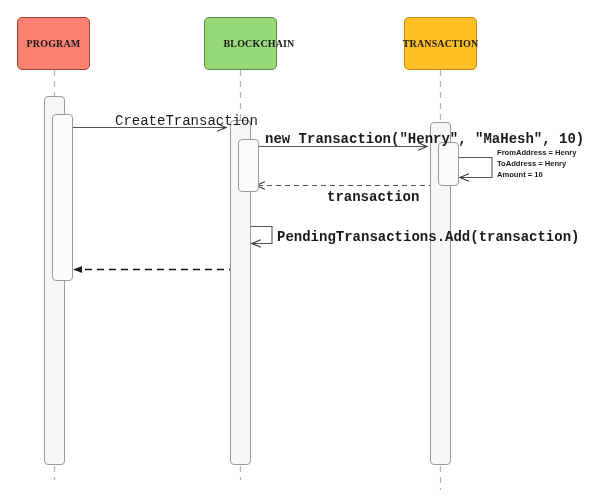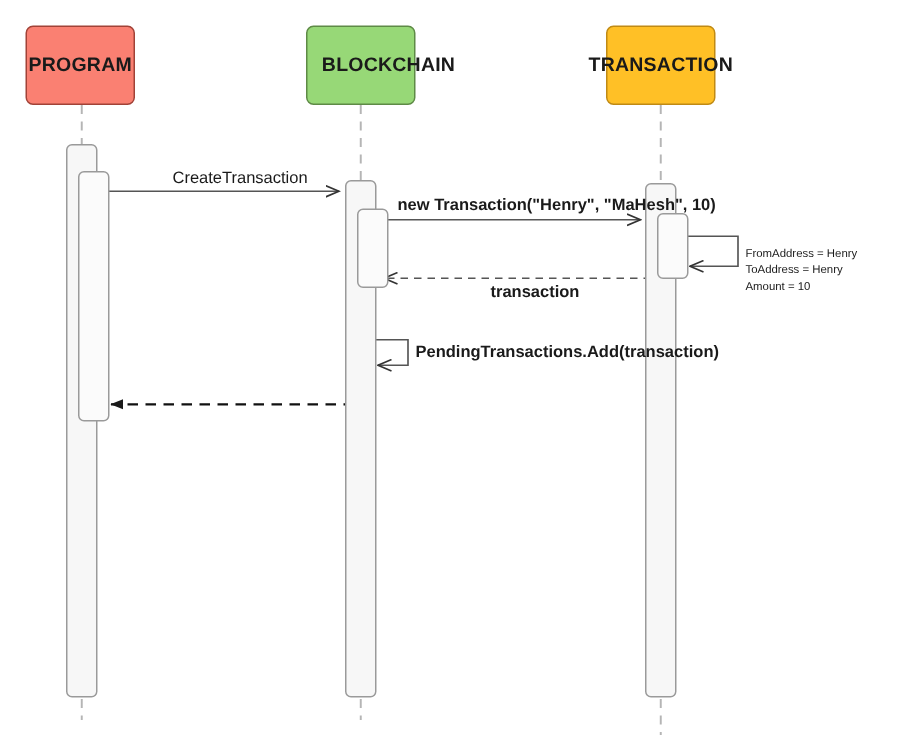--- a/index.html
+++ b/index.html
@@ -34,62 +34,63 @@
     height: 53px;
     border-radius: 5px;
     border: 1.3px solid #000;
     display: flex;
     align-items: center;
     justify-content: center;
     text-align: center;
     z-index: 5;
   }
   .participant .plabel {
-    font-size: 13px;
+    font-size: 10px;
     font-weight: bold;
     color: #1a1a1a;
     letter-spacing: 0.15px;
     line-height: 1.1;
     padding: 0 2px;
+    font-family: Liberation Serif, serif;
   }
   #participant-program  { left: 17px;  top: 17px; }
   #participant-blockchain { left: 204px; top: 17px; padding-left: 37px; }
   #participant-transaction { left: 404px; top: 17px; }
 
   
   .activation {
     position: absolute;
     background: #f7f7f7;
     border: 1px solid #9a9a9a;
     border-radius: 4px;
     z-index: 4;
   }
   .activation.nested { z-index: 6; background: #fbfbfb; }
 
   
   .msg-label {
     position: absolute;
-    font-size: 11px;
+    font-size: 14px;
     color: #1a1a1a;
     white-space: nowrap;
     z-index: 7;
     line-height: 1.15;
+    font-family: Liberation Mono, monospace;
   }
   .msg-label.bold { font-weight: bold; }
 
   
   .note-text {
     position: absolute;
     font-size: 7.6px;
-    font-weight: normal;
+    font-weight: bold;
     color: #1a1a1a;
     white-space: nowrap;
     line-height: 1.42;
     z-index: 7;
-    margin-top: 16px;
   }
 </style>
 </head>
 <body>
 
 <div id="canvas">
 
   <svg id="svg-layer" viewBox="0 0 599 503" xmlns="http://www.w3.org/2000/svg">
     <defs>
       <marker id="arrow-solid" markerWidth="9" markerHeight="8" refX="8" refY="4" orient="auto" markerUnits="userSpaceOnUse">

